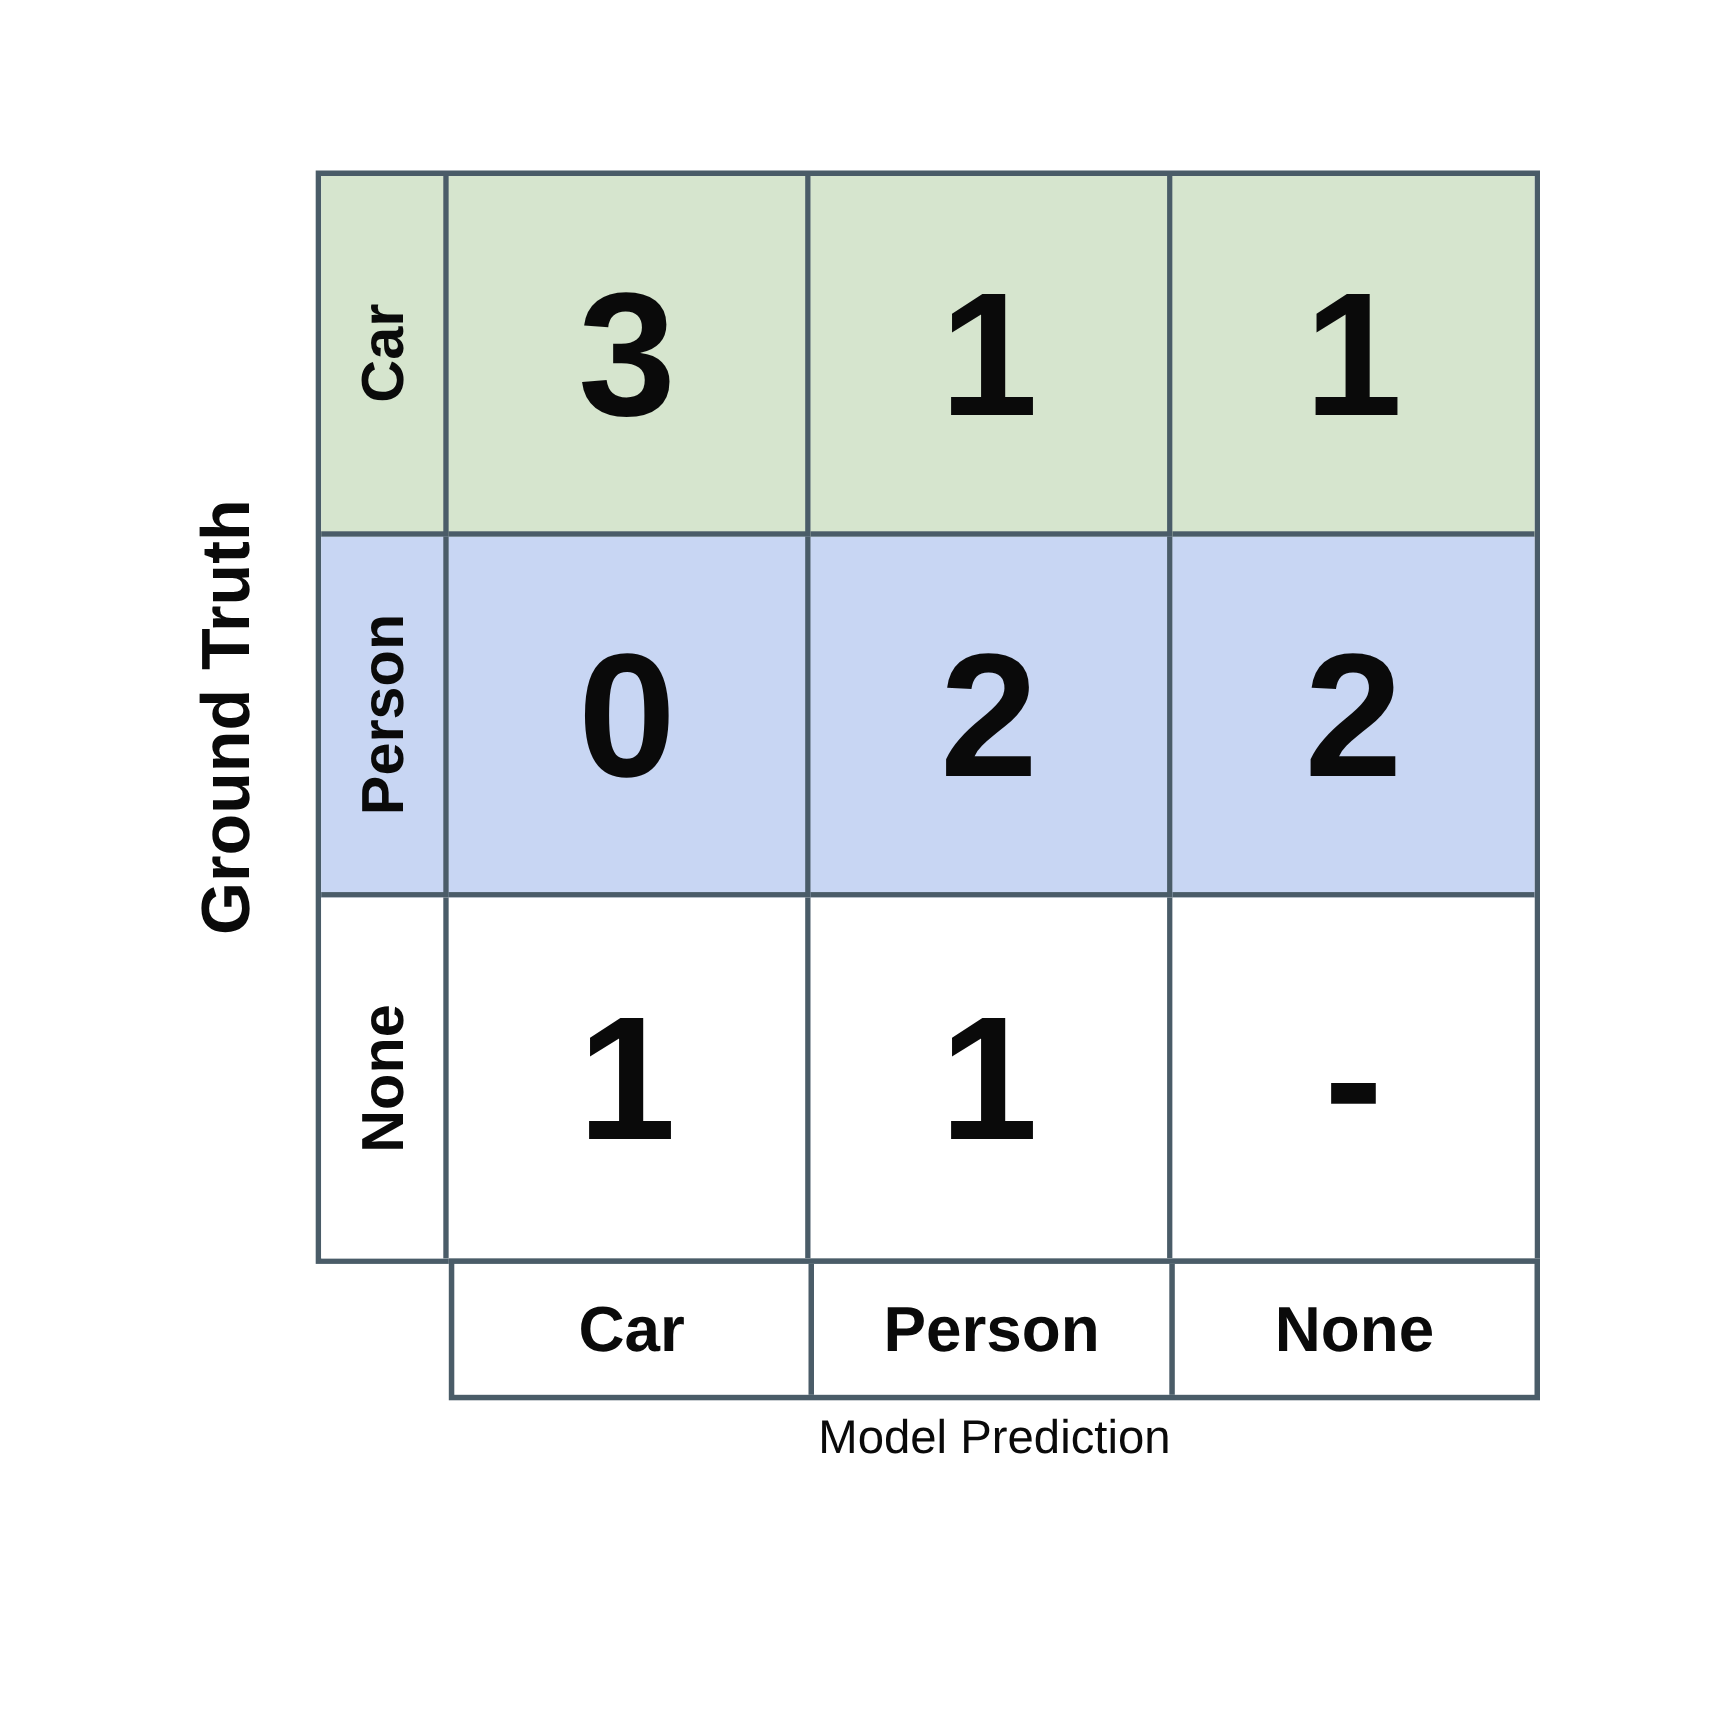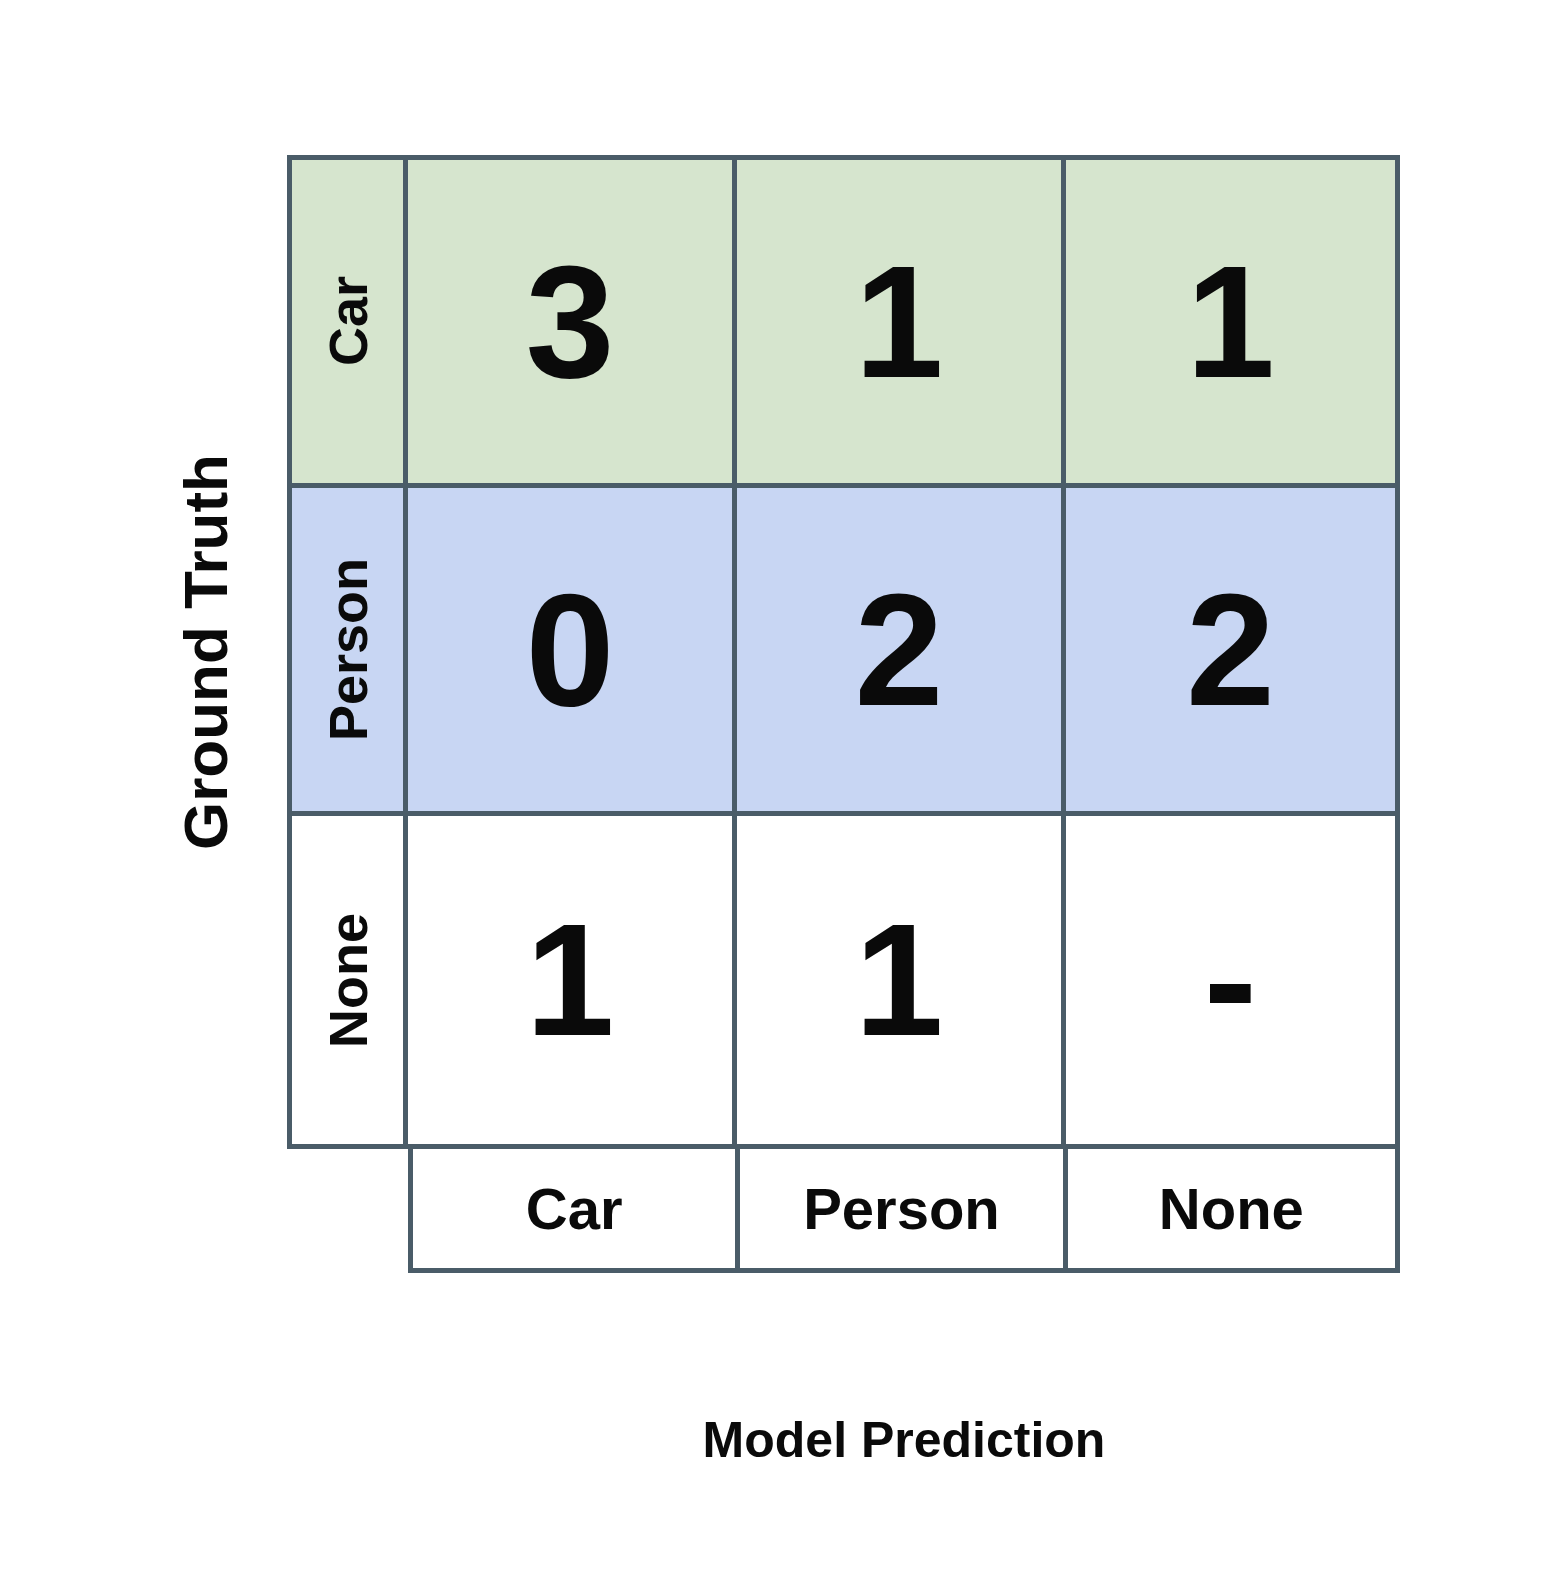--- a/index.html
+++ b/index.html
@@ -55,23 +55,23 @@
     position:absolute;left:408px;top:1144px;width:992px;height:129px;
     display:grid;
     grid-template-columns:1fr 1fr 1fr;
     border:5px solid var(--border);
     background:var(--white);
   }
   .colheader .cell{border-bottom:none;}
   .colheader .cell{font-size:58px;font-weight:700;}
   
   .xlabel{
-    position:absolute;left:408px;top:1400px;width:992px;height:80px;
+    position:absolute;left:408px;top:1267px;width:992px;height:80px;
     display:flex;align-items:center;justify-content:center;
-    font-size:50px;font-weight:700;
+    font-size:43px;font-weight:400;
   }
 </style>
 </head>
 <body>
 
 <div class="page">
 
   <div class="ylabel-wrap">
     <span class="vtext">Ground Truth</span>
   </div>

